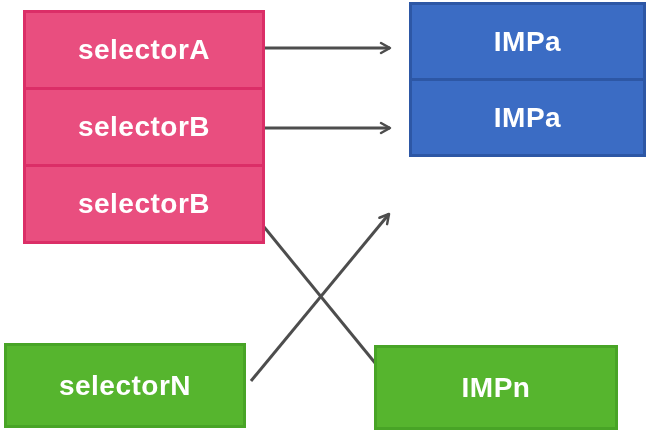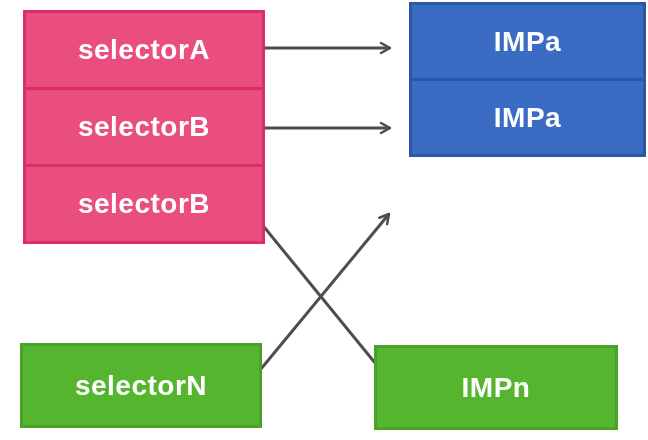--- a/index.html
+++ b/index.html
@@ -47,21 +47,21 @@
     background: #3b6cc4;
     border: 3px solid #2d57a5;
   }
   .imp-stack .node + .node { margin-top: -3px; }
   
   .green-node {
     position: absolute;
     background: #56b52e;
     border: 3px solid #48a426;
   }
-  .selector-n { left: 20px; top: 343px; width: 242px; height: 85px; }
+  .selector-n { left: 4px; top: 343px; width: 242px; height: 85px; }
   .imp-n { left: 374px; top: 345px; width: 244px; height: 85px; }
 </style>
 </head>
 <body>
 
 <div class="canvas">
 
   <svg class="arrows" viewBox="0 0 648 440" xmlns="http://www.w3.org/2000/svg">
     <defs>
       <marker id="arrowhead" markerUnits="userSpaceOnUse" markerWidth="16" markerHeight="16" refX="11" refY="7" orient="auto">

